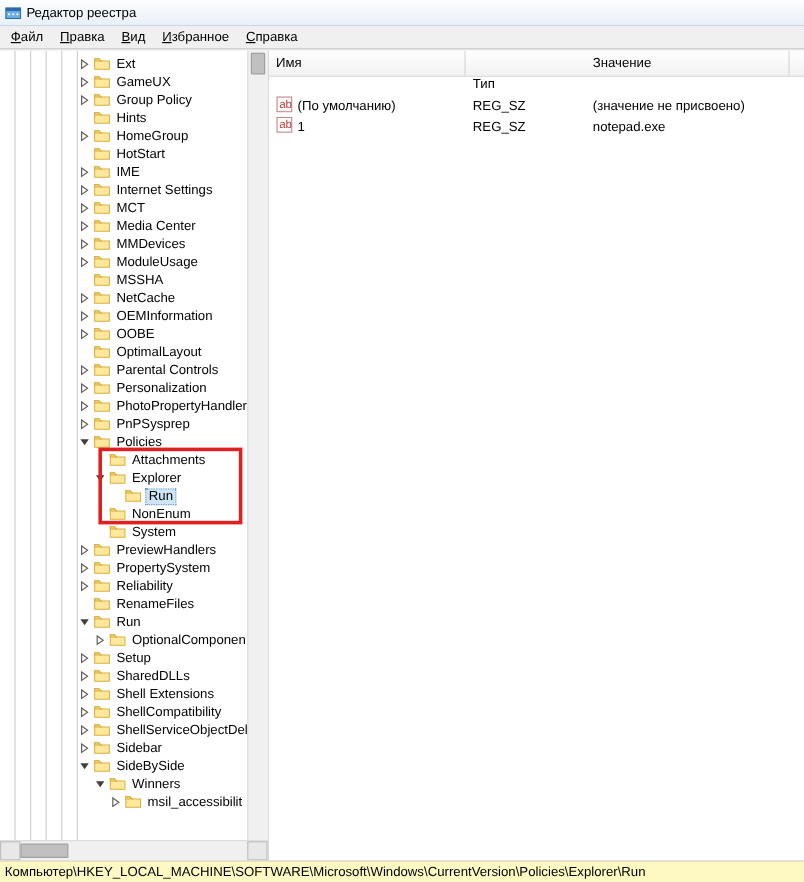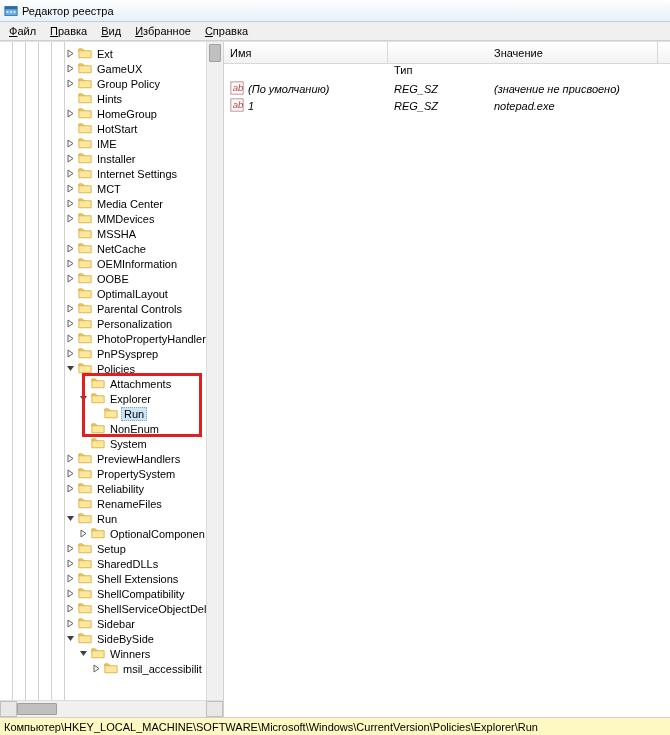--- a/index.html
+++ b/index.html
@@ -20,21 +20,21 @@
 .expander svg { width: 9px; height: 9px; }
 .folder-icon { width: 14px; height: 13px; margin-right: 3px; }
 .tree-label { padding: 0 2px; }
 .tree-label.selected { background: #cde6f7; border: 1px dotted #7da2ce; }
 .highlight-box { position: absolute; border: 3px solid #e02020; pointer-events: none; z-index: 5; }
 .list-pane { flex: 1; display: flex; flex-direction: column; overflow: hidden; gap: 16px; }
 .list-header { height: 22px; display: flex; border-bottom: 1px solid #d8d8d8; background: linear-gradient(#fff,#f2f2f2); }
 .list-col { display: flex; align-items: center; padding: 0 6px; border-right: 1px solid #d8d8d8; cursor: default; }
 .list-body { flex: 1; }
 .list-row { display: flex; height: 17px; align-items: center; }
-.list-cell { padding: 0 6px; display: flex; align-items: center; overflow: hidden; font-style: italic; }
+.list-cell { padding: 0 6px; display: flex; align-items: center; overflow: hidden; }
 .reg-icon { width: 14px; height: 14px; margin-right: 4px; flex-shrink: 0; }
 .tree-hscroll { height: 17px; background: #f0f0f0; border-top: 1px solid #dcdcdc; position: relative; }
 .tree-hscroll-thumb { position: absolute; top: 2px; bottom: 2px; left: 17px; width: 40px; background: #c0c0c0; border: 1px solid #a0a0a0; border-radius: 1px; }
 .tree-hscroll-btn { position: absolute; top: 0; bottom: 0; width: 17px; background: #e8e8e8; border: 1px solid #c0c0c0; }
 .statusbar { height: 18px; background: #fef9c3; border-top: 1px solid #d0d0d0; display: flex; align-items: center; padding: 0 4px; color: #000; }
 .vlines { position: absolute; top: 0; bottom: 0; pointer-events: none; }
 .vline { position: absolute; top: 0; bottom: 0; width: 1px; background: #d0d0d0; }
 </style>
 </head>
 <body>
@@ -155,33 +155,20 @@
           <span class="indent" style="width: 65px;"></span>
           <span class="expander">
             <svg viewBox="0 0 9 9">
               <path d="M2 1 L7 4.5 L2 8 Z" fill="none" stroke="#606060"></path>
             </svg>
           </span>
           <span><svg class="folder-icon" viewBox="0 0 16 14">
               <path d="M1 3 L5 3 L7 5 L15 5 L15 13 L1 13 Z" fill="#ffe79c" stroke="#d8b040"></path>
               <path d="M1 3 L5 3 L7 5 L1 5 Z" fill="#f3d47a" stroke="#d8b040"></path>
             </svg></span>
-          <span class="tree-label">Installer</span>
-        </div>
-        <div class="tree-row">
-          <span class="indent" style="width: 65px;"></span>
-          <span class="expander">
-            <svg viewBox="0 0 9 9">
-              <path d="M2 1 L7 4.5 L2 8 Z" fill="none" stroke="#606060"></path>
-            </svg>
-          </span>
-          <span><svg class="folder-icon" viewBox="0 0 16 14">
-              <path d="M1 3 L5 3 L7 5 L15 5 L15 13 L1 13 Z" fill="#ffe79c" stroke="#d8b040"></path>
-              <path d="M1 3 L5 3 L7 5 L1 5 Z" fill="#f3d47a" stroke="#d8b040"></path>
-            </svg></span>
           <span class="tree-label">Internet Settings</span>
         </div>
         <div class="tree-row">
           <span class="indent" style="width: 65px;"></span>
           <span class="expander">
             <svg viewBox="0 0 9 9">
               <path d="M2 1 L7 4.5 L2 8 Z" fill="none" stroke="#606060"></path>
             </svg>
           </span>
           <span><svg class="folder-icon" viewBox="0 0 16 14">
@@ -208,20 +195,33 @@
           <span class="expander">
             <svg viewBox="0 0 9 9">
               <path d="M2 1 L7 4.5 L2 8 Z" fill="none" stroke="#606060"></path>
             </svg>
           </span>
           <span><svg class="folder-icon" viewBox="0 0 16 14">
               <path d="M1 3 L5 3 L7 5 L15 5 L15 13 L1 13 Z" fill="#ffe79c" stroke="#d8b040"></path>
               <path d="M1 3 L5 3 L7 5 L1 5 Z" fill="#f3d47a" stroke="#d8b040"></path>
             </svg></span>
           <span class="tree-label">MMDevices</span>
+        </div>
+        <div class="tree-row">
+          <span class="indent" style="width: 65px;"></span>
+          <span class="expander">
+            <svg viewBox="0 0 9 9">
+              <path d="M2 1 L7 4.5 L2 8 Z" fill="none" stroke="#606060"></path>
+            </svg>
+          </span>
+          <span><svg class="folder-icon" viewBox="0 0 16 14">
+              <path d="M1 3 L5 3 L7 5 L15 5 L15 13 L1 13 Z" fill="#ffe79c" stroke="#d8b040"></path>
+              <path d="M1 3 L5 3 L7 5 L1 5 Z" fill="#f3d47a" stroke="#d8b040"></path>
+            </svg></span>
+          <span class="tree-label">ModuleUsage</span>
         </div>
         <div class="tree-row">
           <span class="indent" style="width: 65px;"></span>
           <span class="expander"></span>
           <span><svg class="folder-icon" viewBox="0 0 16 14">
               <path d="M1 3 L5 3 L7 5 L15 5 L15 13 L1 13 Z" fill="#ffe79c" stroke="#d8b040"></path>
               <path d="M1 3 L5 3 L7 5 L1 5 Z" fill="#f3d47a" stroke="#d8b040"></path>
             </svg></span>
           <span class="tree-label">MSSHA</span>
         </div>

